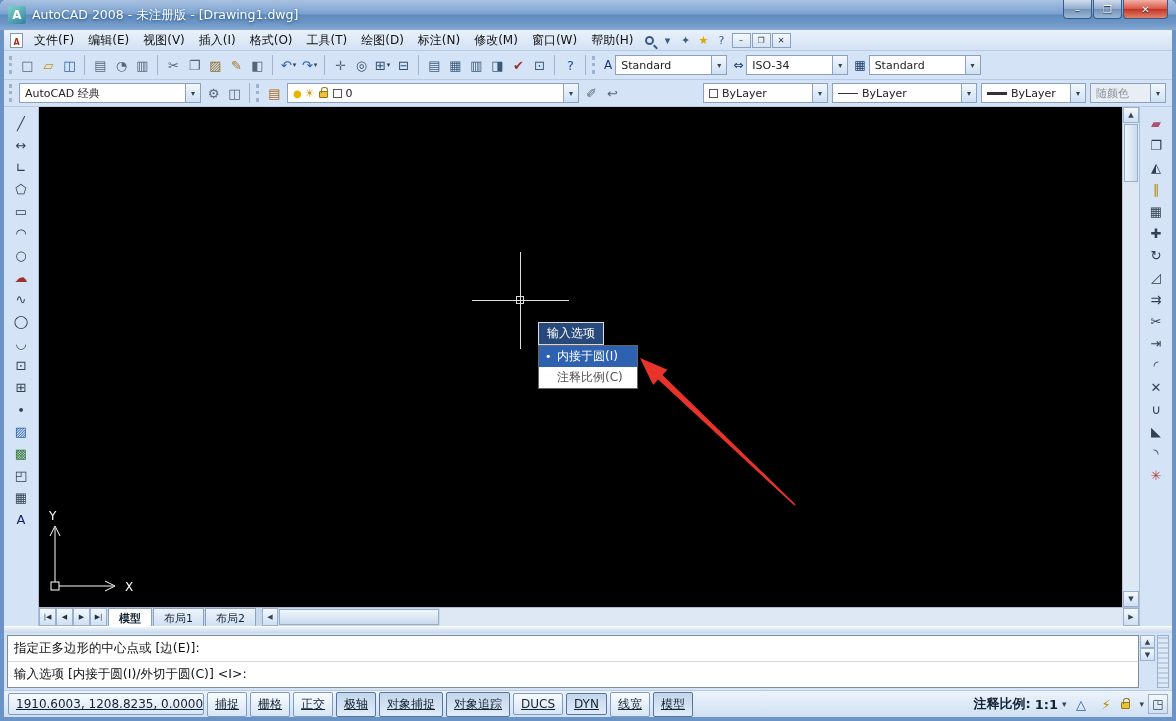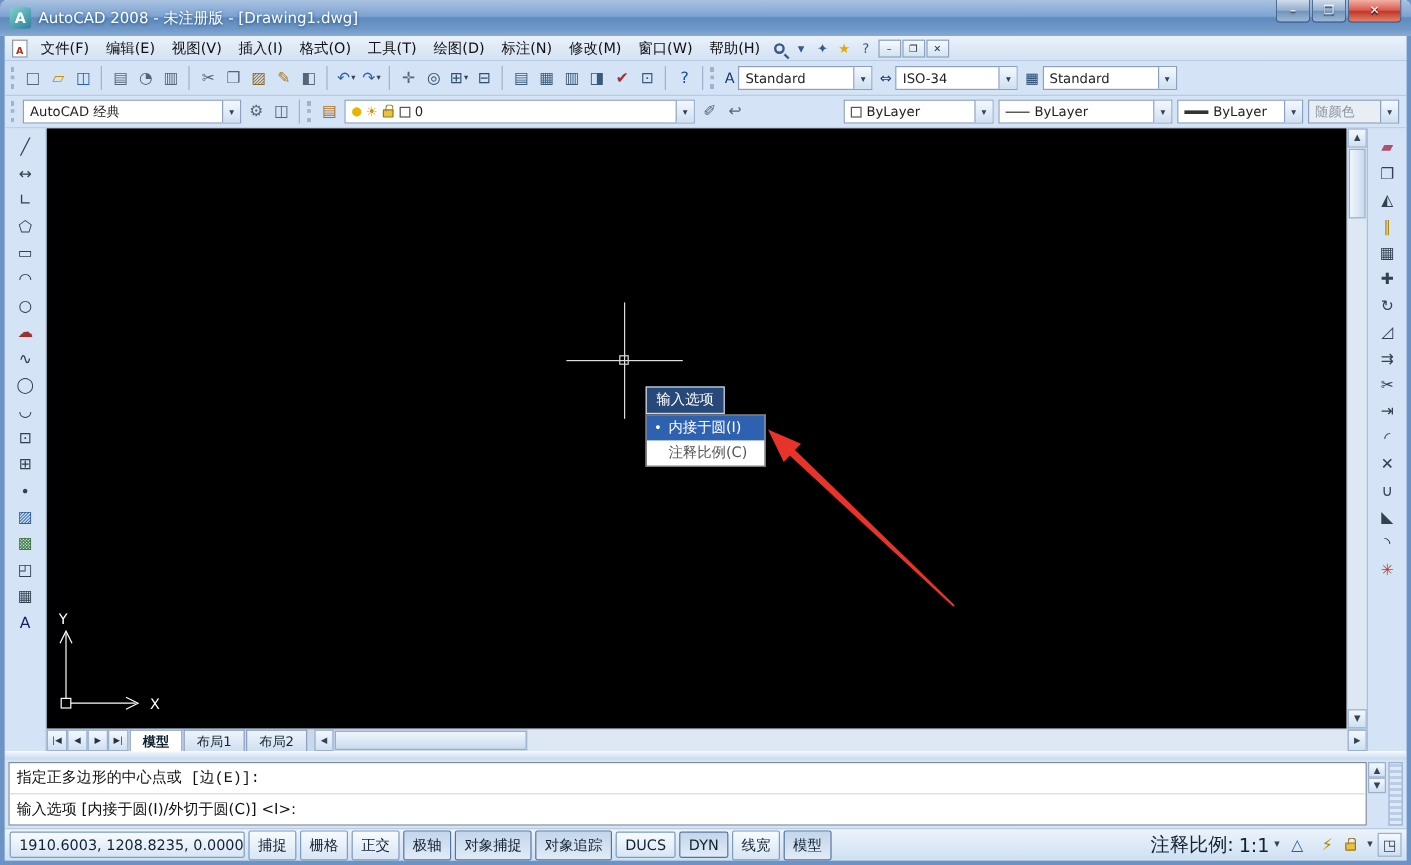--- a/index.html
+++ b/index.html
@@ -90,34 +90,34 @@
   .hthumb{width:160px;margin:1px;border:1px solid #98aecb;background:linear-gradient(#f0f6fc,#c9daed);}
   .htrack{flex:1;background:#dde8f4;}
   .hbtn{width:16px;display:flex;align-items:center;justify-content:center;font-size:7px;color:#345;
     border:1px solid #9ab0cc;background:linear-gradient(#f4f8fd,#cfe0f2);}
   
   .splitter{flex:0 0 7px;background:linear-gradient(#eef4fb,#c6d8ec);border-top:1px solid #fff;}
   .command{flex:0 0 55px;background:#d4e3f5;display:flex;padding:2px 3px;}
   .cmdbox{flex:1;background:#fff;border:1px solid #7f8da0;font-size:12.5px;color:#111;
     font-family:"DejaVu Sans Mono","Liberation Mono",monospace;}
   .cmdline{padding:4px 6px;white-space:nowrap;overflow:hidden;}
-  .cmdline.hist{border-bottom:1px solid #d8d8d8;height:26px;font-family:Liberation Mono, monospace;}
+  .cmdline.hist{border-bottom:1px solid #d8d8d8;height:26px;}
   .cmdscroll{width:15px;display:flex;flex-direction:column;margin-left:1px;}
   .cmdscroll .sbtn{height:13px;}
   .cmdgrip{width:12px;margin-left:2px;border:1px solid #9ab0cc;
     background:repeating-linear-gradient(0deg,#dfe9f5 0 3px,#b9cde6 3px 5px);}
   
   .statusbar{flex:0 0 27px;display:flex;align-items:center;padding:0 4px;gap:3px;
     background:linear-gradient(#ecf3fb,#cfe0f2);border-top:1px solid #b8cbe2;}
   .coords{width:196px;text-align:center;font-size:11.5px;}
   .toggle{font-size:12px;color:#123;padding:3px 7px;border:1px solid #7f9cc0;border-radius:2px;
-    background:linear-gradient(#f8fbfe,#d7e5f4);white-space:nowrap;}
+    background:linear-gradient(#f8fbfe,#d7e5f4);white-space:nowrap;text-decoration:underline;}
   .toggle.active{background:linear-gradient(#c4d6eb,#e0ebf7);border-color:#54759e;text-align:center;}
   .srt{margin-left:auto;display:flex;align-items:center;gap:4px;}
-  .srt .lbl{font-size:16px;color:#123;white-space:nowrap;}
+  .srt .lbl{font-size:13px;color:#123;white-space:nowrap;font-weight:bold;}
   .sicon2{font-size:12px;}
   .cleanbtn{width:20px;height:20px;display:flex;align-items:center;justify-content:center;font-size:12px;color:#345;
     border:1px solid #9ab0cc;background:linear-gradient(#f4f8fd,#cfe0f2);}
 </style>
 </head>
 <body>
 
 <div class="window">
 
   <div class="titlebar">

